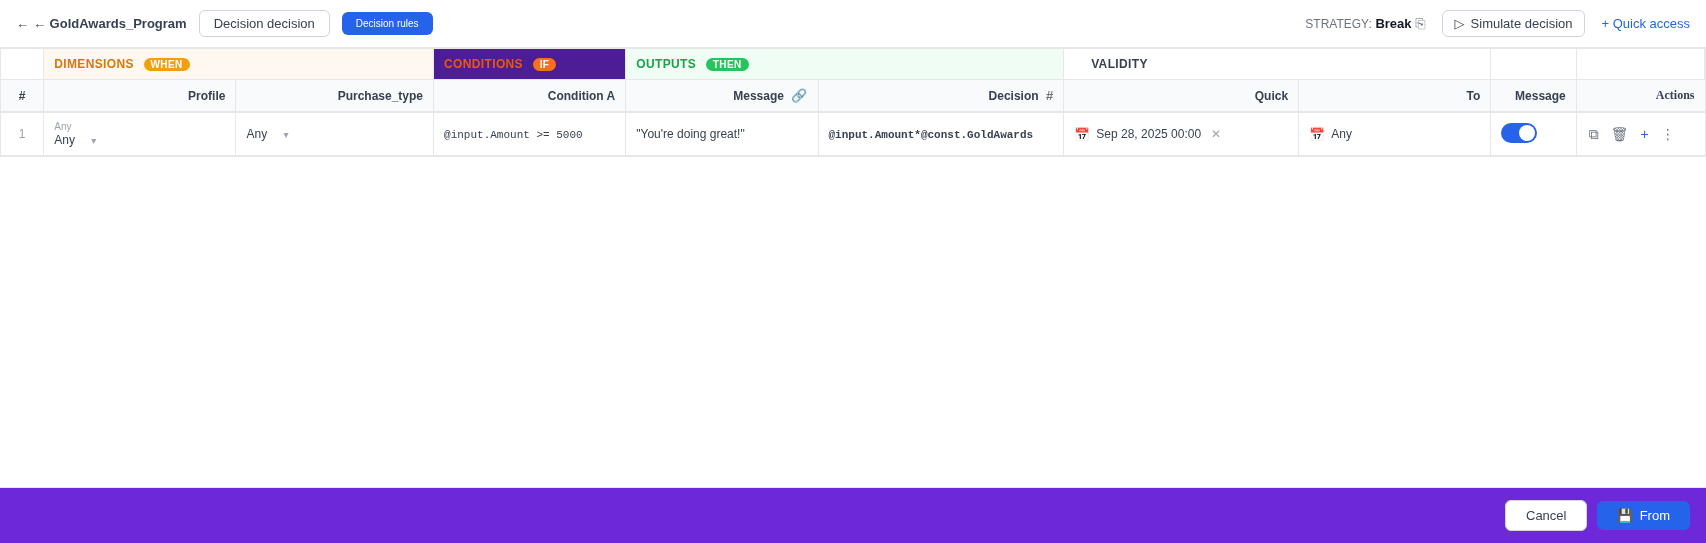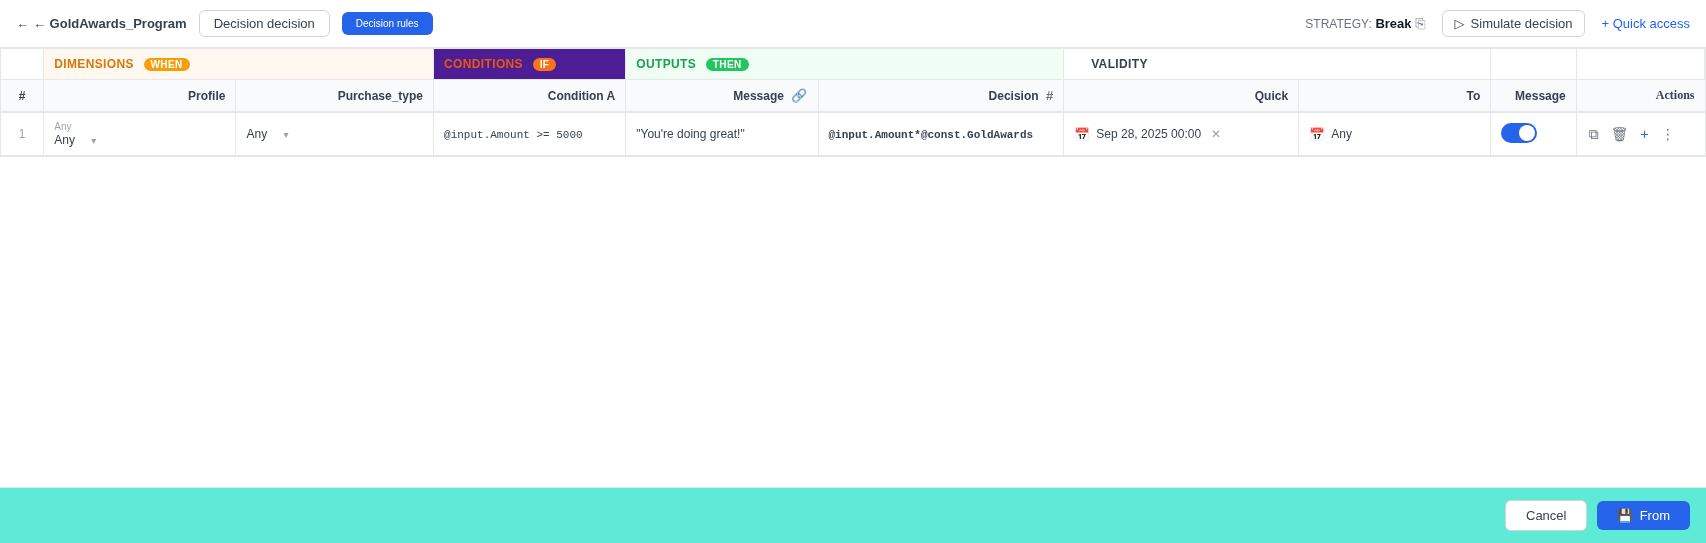--- a/index.html
+++ b/index.html
@@ -183,21 +183,21 @@
     .action-icon {
       color: #6b7280; cursor: pointer; font-size: 14px; padding: 2px;
     }
     .action-icon-blue { color: #2563eb; }
 
     
     .bottom-bar {
       display: flex; justify-content: flex-end; align-items: center;
       padding: 12px 16px; gap: 10px;
       border-top: 1px solid #e5e7eb;
-      background: #5eead4;
+      background: #6d28d9;
       position: fixed; bottom: 0; right: 0; left: 0;
     }
     .cancel-btn {
       border: 1px solid #d1d5db; background: #fff; color: #374151;
       padding: 7px 20px; border-radius: 6px; cursor: pointer; font-size: 13px;
     }
     .save-btn {
       display: flex; align-items: center; gap: 6px;
       border: none; background: #2563eb; color: #fff;
       padding: 7px 20px; border-radius: 6px; cursor: pointer; font-size: 13px; font-weight: 500;

